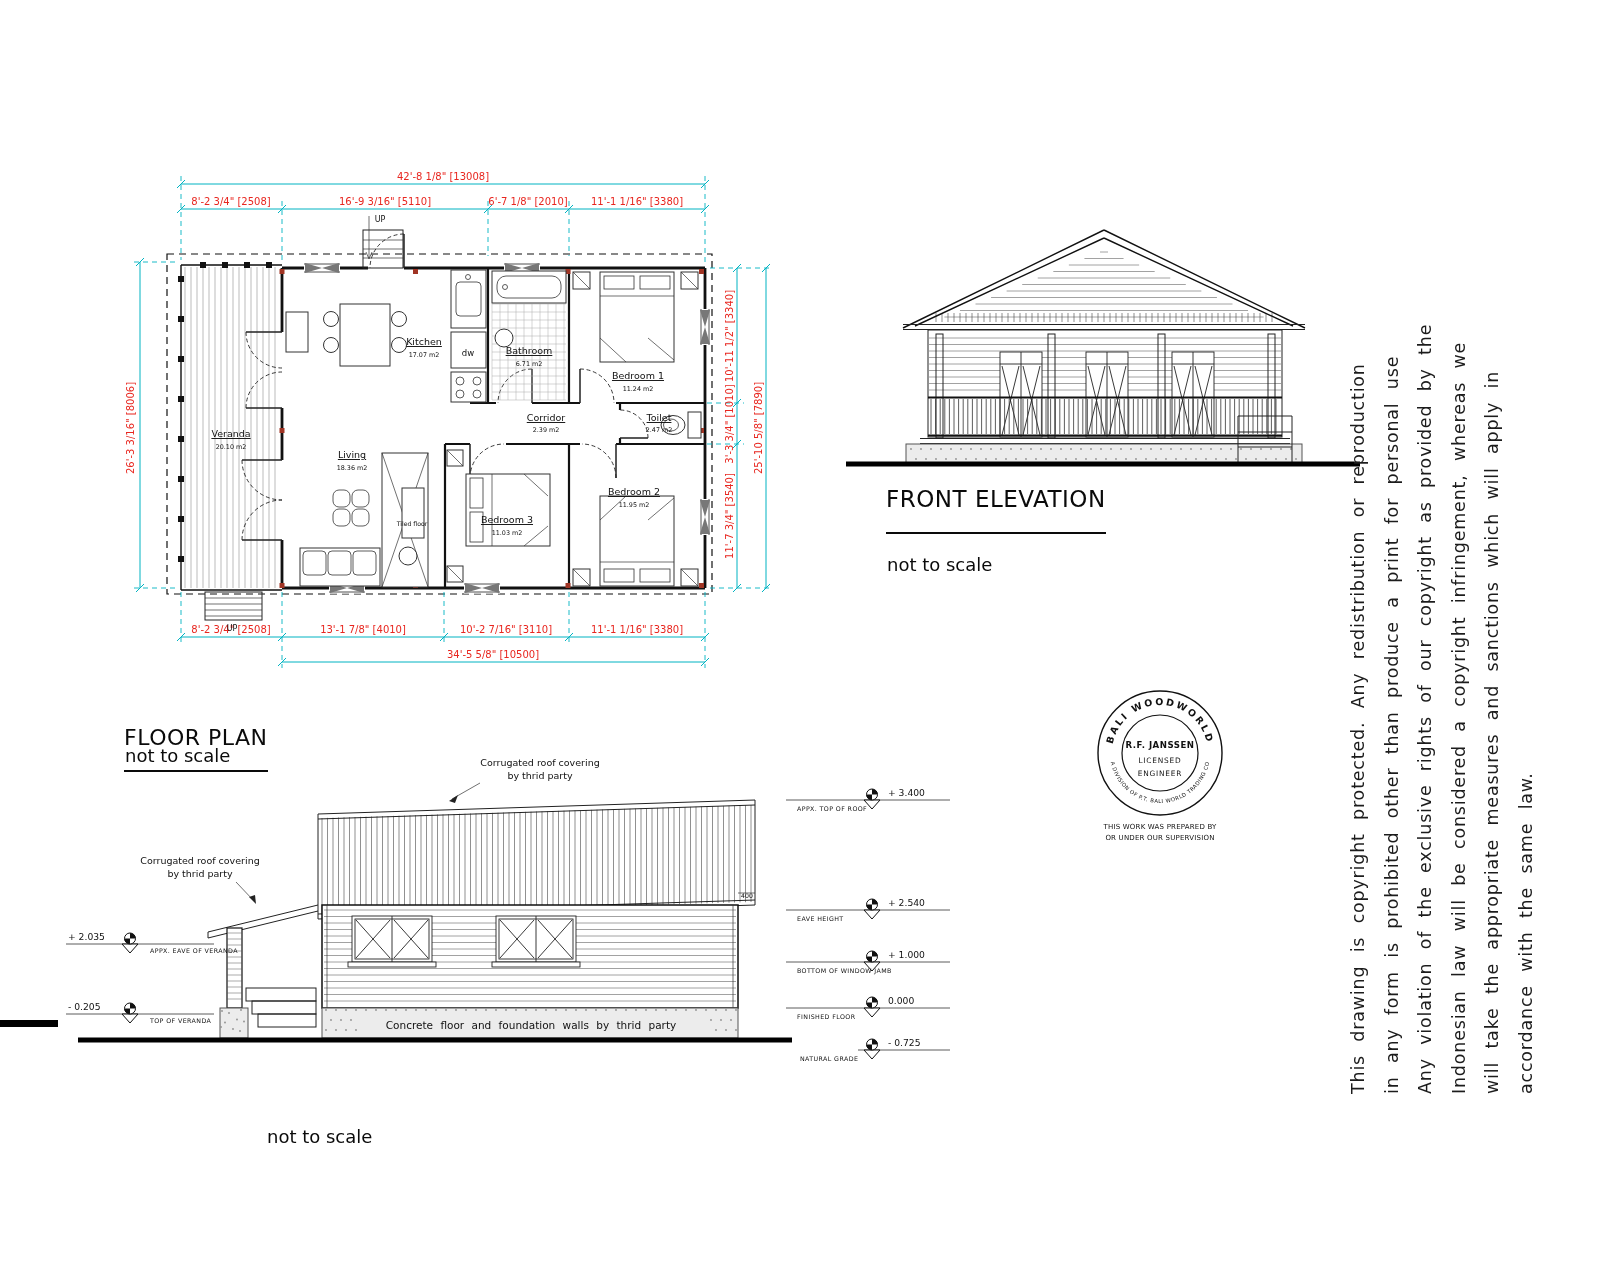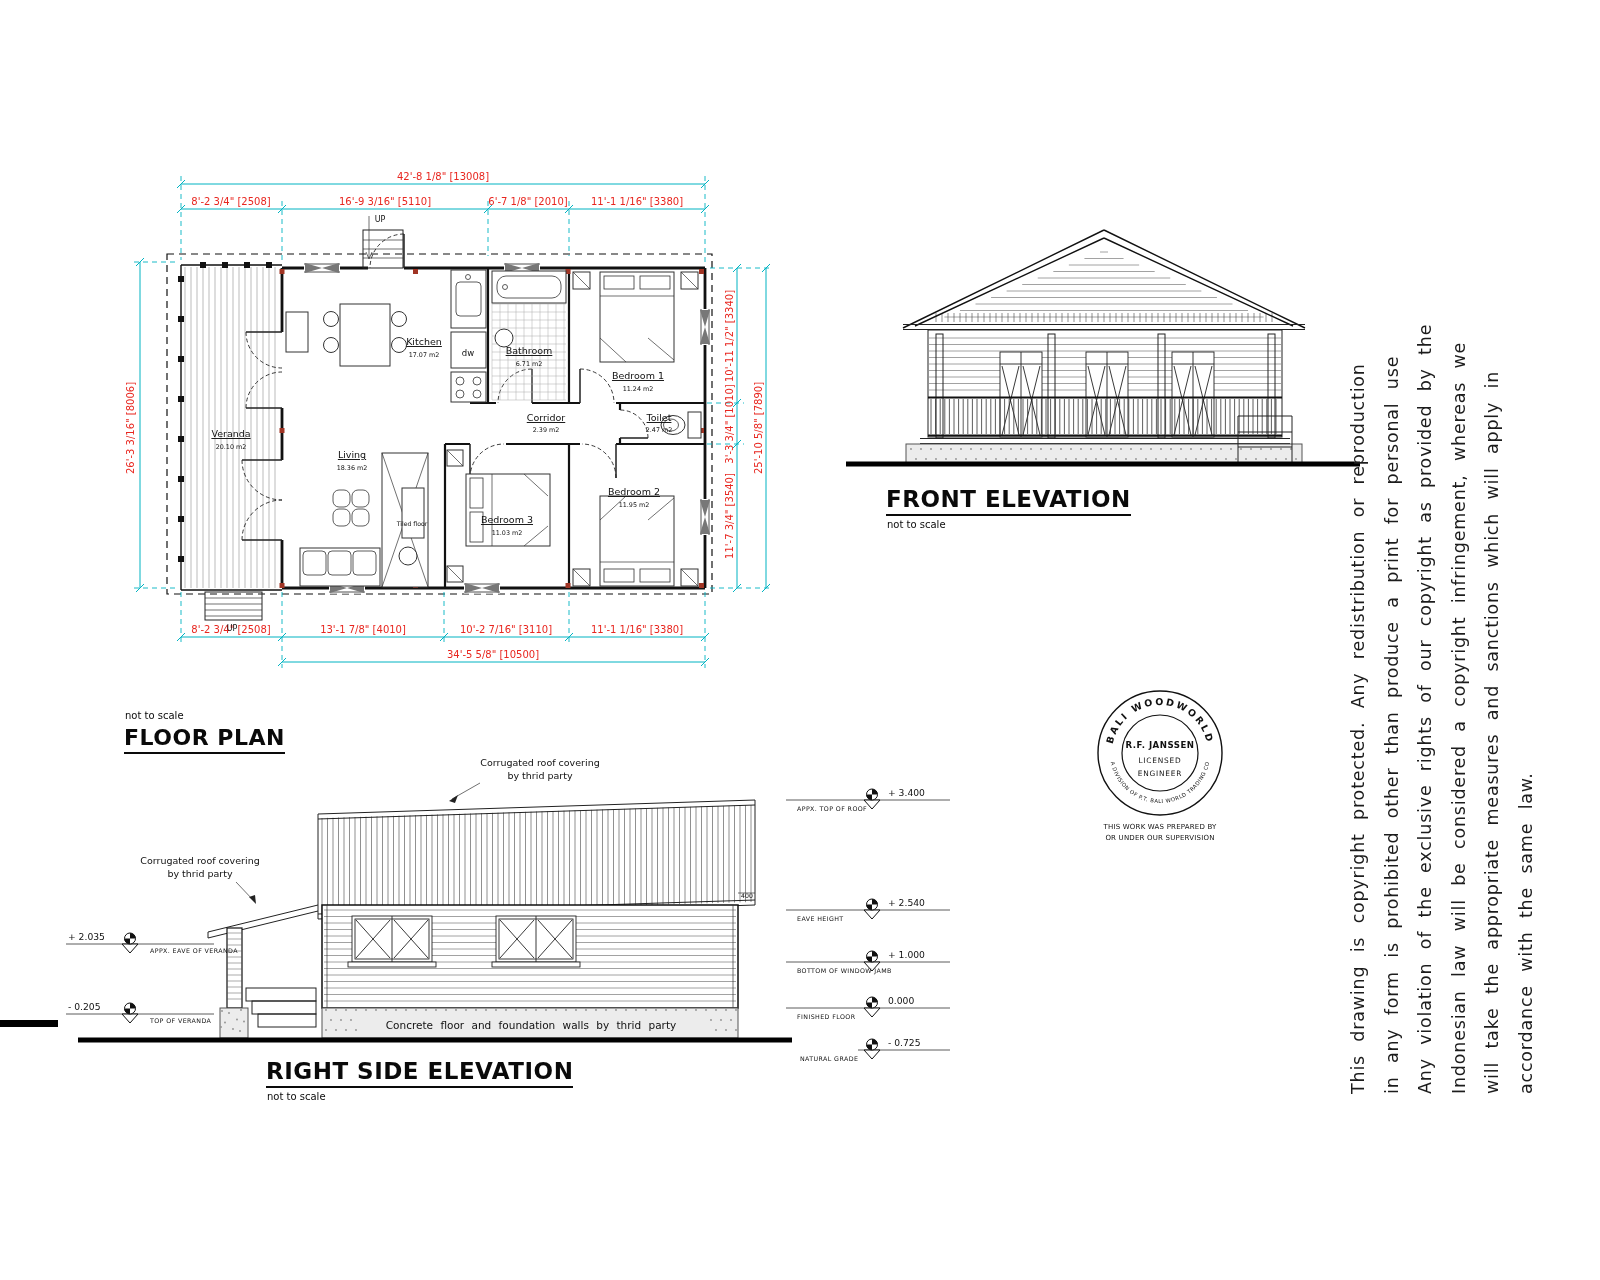--- a/index.html
+++ b/index.html
@@ -29,22 +29,22 @@
   .dash{stroke:#111;stroke-width:1.2;stroke-dasharray:7 5;fill:none;}
   .door{stroke:#222;stroke-width:.9;stroke-dasharray:4 2.6;fill:none;}
   .doorp{stroke:#222;stroke-width:1.5;fill:none;}
   .dimline{stroke:var(--dim-line,#00b3c2);stroke-width:1;fill:none;}
   .ext{stroke:var(--dim-line,#00b3c2);stroke-width:.9;stroke-dasharray:5 4;fill:none;}
   .furn{stroke:#333;stroke-width:1;fill:#fff;}
   .furn2{stroke:#333;stroke-width:.8;fill:none;}
   .ground{stroke:#000;stroke-width:5;fill:none;}
   .lvline{stroke:#333;stroke-width:.8;fill:none;}
   .found{fill:#ececec;stroke:#555;stroke-width:1;}
-  .sec-title{position:absolute;font-weight:bold;color:#0a0a0a;border-bottom:2.5px solid #0a0a0a;padding-bottom:2px;letter-spacing:.5px;display:inline-block;}
-  .sec-sub{position:absolute;font-size:10px;color:#0a0a0a;}
+  .sec-title{position:absolute;font-weight:normal;color:#0a0a0a;border-bottom:2.5px solid #0a0a0a;padding-bottom:20px;letter-spacing:.5px;display:inline-block;}
+  .sec-sub{position:absolute;font-size:18px;color:#0a0a0a;margin-top:35px;}
   #copyright{position:absolute;left:1342px;top:1094px;width:775px;transform:rotate(-90deg);transform-origin:0 0;
              font-size:17.5px;line-height:33.5px;letter-spacing:.8px;word-spacing:7px;color:#1c1c1c;white-space:nowrap;}
 </style>
 </head>
 <body>
 
 <div id="sheet">
 
 <svg width="1600" height="1280" viewBox="0 0 1600 1280">
 
@@ -996,21 +996,20 @@
     <text class="stampsub" x="1160" y="776" text-anchor="middle">ENGINEER</text>
     <text class="stampnote" x="1160" y="829" text-anchor="middle">THIS WORK WAS PREPARED BY</text>
     <text class="stampnote" x="1160" y="840" text-anchor="middle">OR UNDER OUR SUPERVISION</text>
   </g>
 </svg>
 
 <div class="sec-title" style="left:124px;top:680px;font-size:22px;margin-top:45px;">FLOOR PLAN</div>
 <div class="sec-sub" style="left:125px;top:710px;">not to scale</div>
 <div class="sec-title" style="left:886px;top:486px;font-size:23px;">FRONT ELEVATION</div>
 <div class="sec-sub" style="left:887px;top:519px;">not to scale</div>
-<div class="sec-title" style="left:266px;top:1058px;font-size:23px;">RIGHT SIDE ELEVATION</div>
 <div class="sec-sub" style="left:267px;top:1091px;">not to scale</div>
 
 <div id="copyright">
   <div>This drawing is copyright protected. Any redistribution or reproduction</div>
   <div>in any form is prohibited other than produce a print for personal use</div>
   <div>Any violation of the exclusive rights of our copyright as provided by the</div>
   <div>Indonesian law will be considered a copyright infringement, whereas we</div>
   <div>will take the appropriate measures and sanctions which will apply in</div>
   <div>accordance with the same law.</div>
 </div>

